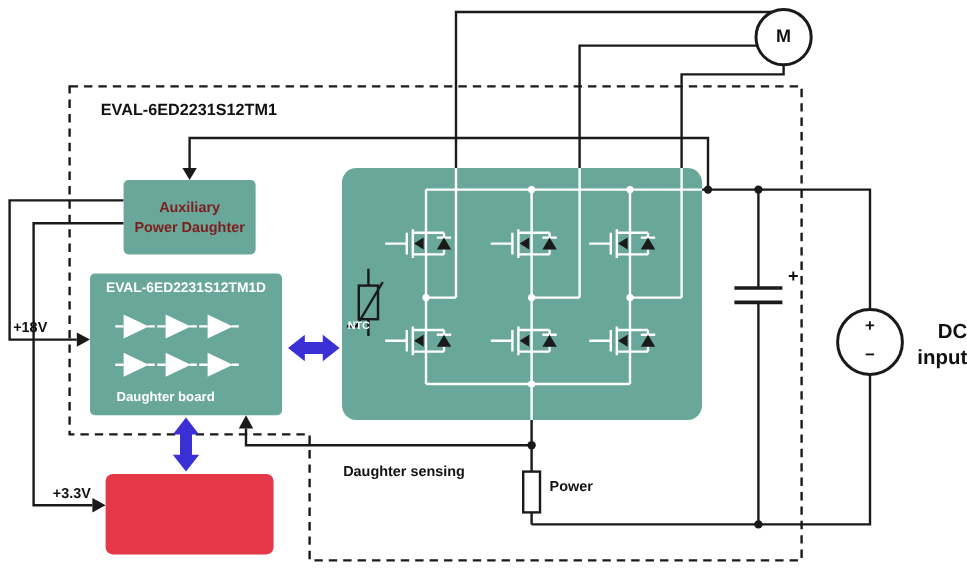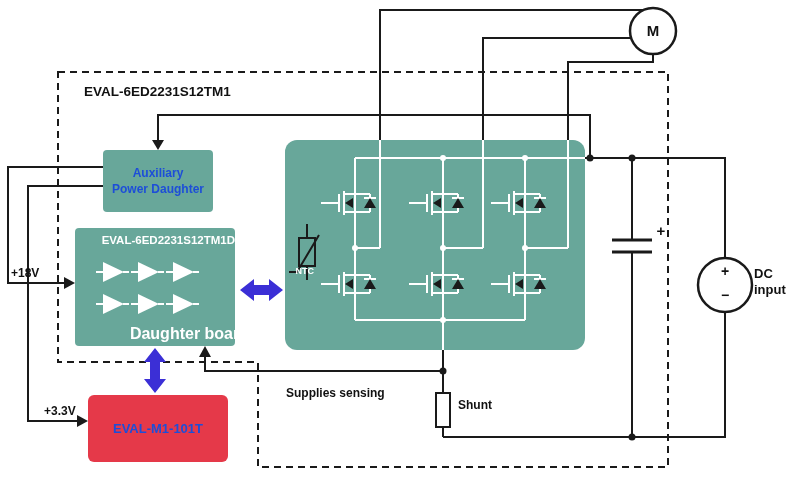--- a/index.html
+++ b/index.html
@@ -10,23 +10,23 @@
   }
   *{margin:0;padding:0;box-sizing:border-box}
   html,body{background:#ffffff}
   body{font-family:"Liberation Sans",sans-serif;}
   .stage{position:relative;width:806px;height:477px;background:#fff;overflow:hidden}
   .stage svg{position:absolute;left:0;top:0}
   .bline{stroke:var(--wire);stroke-width:2;fill:none}
   .wline{stroke:#ffffff;stroke-width:2;fill:none}
   .wdot{fill:#ffffff}
   .lbl{position:absolute;color:#111;font-weight:bold;white-space:nowrap}
-  .wlbl{position:absolute;color:#fff;font-weight:bold;text-align:right;white-space:nowrap}
+  .wlbl{position:absolute;color:#fff;font-weight:bold;text-align:center;white-space:nowrap}
   .wbox{position:absolute;display:flex;flex-direction:column;align-items:center;justify-content:center;
-        color:#1d4ed8;font-weight:bold;text-align:center;font-size:12px;line-height:1.35}
+        color:#7f1d1d;font-weight:bold;text-align:center;font-size:12px;line-height:1.35}
 </style>
 </head>
 <body>
 
 <div class="stage">
 
   <svg width="806" height="477" viewBox="0 0 806 477">
     <defs>
       <g id="fet">
         <path class="wline" d="M-34 0H-16M-16 -9V9M-11 -12V12M-11 -9H0M-11 9H0M0 -9H15M0 9H15M15 -9V-5M15 9V5M9 -5H21"></path>
@@ -113,35 +113,34 @@
   </svg>
 
   <div class="lbl" style="left:84px;top:84px;font-size:13.5px">EVAL-6ED2231S12TM1</div>
 
   <div class="wbox" style="left:103px;top:150px;width:110px;height:62px">
     <div>Auxiliary</div>
     <div>Power Daughter</div>
   </div>
 
   <div class="wlbl" style="left:75px;top:234px;width:160px;font-size:11.5px">EVAL-6ED2231S12TM1D</div>
-  <div class="wlbl" style="left:89px;top:325px;width:160px;font-size:16px">Daughter board</div>
+  <div class="wlbl" style="left:58px;top:325px;width:160px;font-size:11px">Daughter board</div>
 
   <div class="wlbl" style="left:284px;top:266px;width:30px;font-size:9px">NTC</div>
 
-  <div class="wbox" style="left:88px;top:395px;width:140px;height:67px;font-size:13px">EVAL-M1-101T</div>
 
   <div class="lbl" style="left:630px;top:22px;width:46px;text-align:center;font-size:15px">M</div>
 
   <div class="lbl" style="left:652px;top:222px;width:18px;text-align:center;font-size:15px">+</div>
 
   <div class="lbl" style="left:712px;top:263px;width:26px;text-align:center;font-size:14px">+</div>
   <div class="lbl" style="left:712px;top:287px;width:26px;text-align:center;font-size:14px">−</div>
-  <div class="lbl" style="left:754px;top:266px;width:52px;text-align:left;font-size:13px;line-height:1.25">
+  <div class="lbl" style="left:754px;top:266px;width:52px;text-align:right;font-size:17px;line-height:1.25">
     <div>DC</div>
     <div>input</div>
   </div>
 
-  <div class="lbl" style="left:458px;top:398px;font-size:12px">Shunt</div>
-  <div class="lbl" style="left:286px;top:386px;font-size:12px">Supplies sensing</div>
+  <div class="lbl" style="left:458px;top:398px;font-size:12px">Power</div>
+  <div class="lbl" style="left:286px;top:386px;font-size:12px">Daughter sensing</div>
   <div class="lbl" style="left:11px;top:266px;font-size:12px">+18V</div>
   <div class="lbl" style="left:44px;top:404px;font-size:12px">+3.3V</div>
 
 </div>
 
 </body></html>

